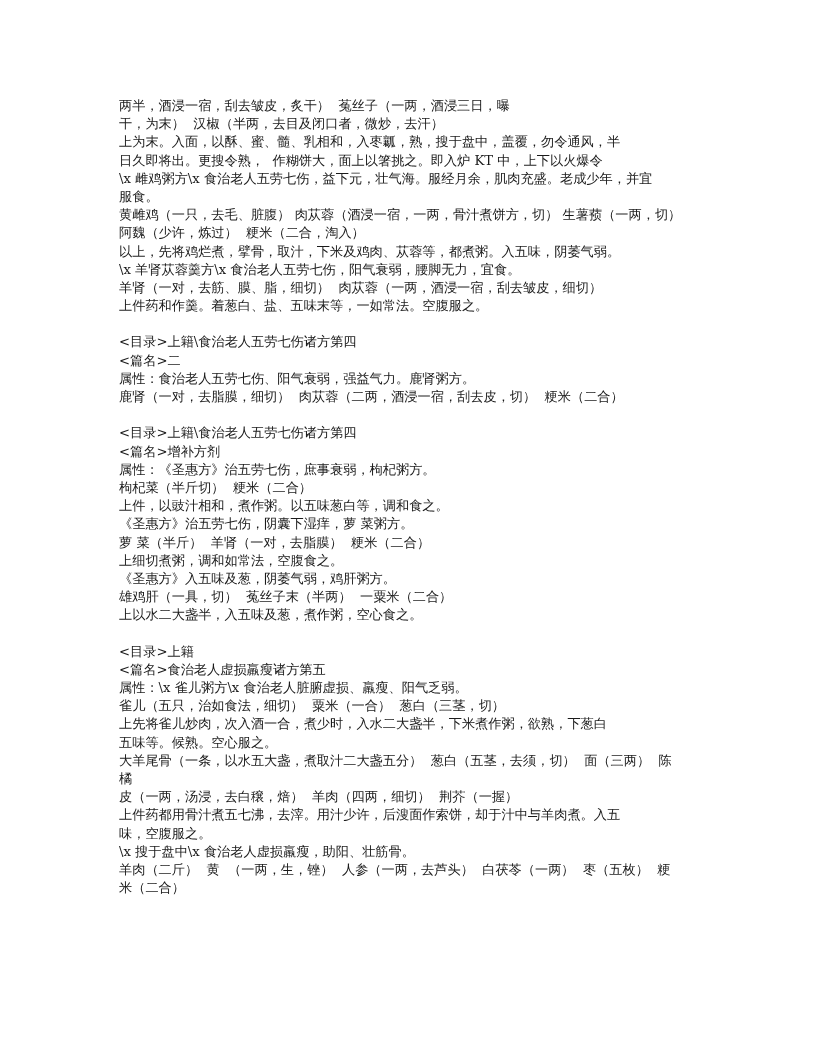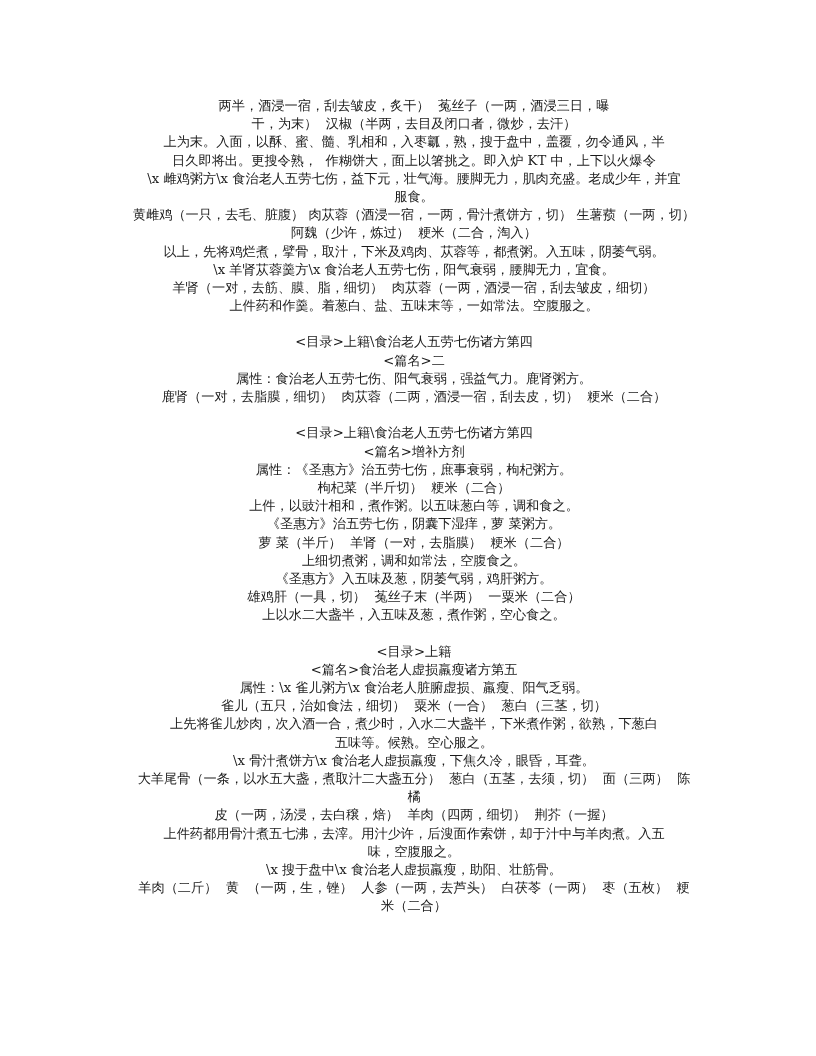--- a/index.html
+++ b/index.html
@@ -20,36 +20,35 @@
       width: 590px;
       font-family: "DejaVu Serif", "Liberation Serif", serif;
       font-size: 13.2px;
       line-height: 18.2px;
       color: #1a1a1a;
     }
     .line {
       display: block;
       white-space: pre;
       height: 18.2px;
-      text-align: center;
     }
     .blank {
       display: block;
       height: 18.2px;
     }
   </style>
 </head>
 <body>
 
 <div class="page">
   <span class="line">两半，酒浸一宿，刮去皱皮，炙干）  菟丝子（一两，酒浸三日，曝</span>
   <span class="line">干，为末）  汉椒（半两，去目及闭口者，微炒，去汗）</span>
   <span class="line">上为末。入面，以酥、蜜、髓、乳相和，入枣瓤，熟，搜于盘中，盖覆，勿令通风，半</span>
   <span class="line">日久即将出。更搜令熟，  作糊饼大，面上以箸挑之。即入炉 KT 中，上下以火爆令</span>
-  <span class="line">\x 雌鸡粥方\x 食治老人五劳七伤，益下元，壮气海。腰脚无力，肌肉充盛。老成少年，并宜</span>
+  <span class="line">\x 雌鸡粥方\x 食治老人五劳七伤，益下元，壮气海。服经月余，肌肉充盛。老成少年，并宜</span>
   <span class="line">服食。</span>
   <span class="line">黄雌鸡（一只，去毛、脏腹） 肉苁蓉（酒浸一宿，一两，骨汁煮饼方，切） 生薯蓣（一两，切）</span>
   <span class="line">阿魏（少许，炼过）  粳米（二合，淘入）</span>
   <span class="line">以上，先将鸡烂煮，擘骨，取汁，下米及鸡肉、苁蓉等，都煮粥。入五味，阴萎气弱。</span>
   <span class="line">\x 羊肾苁蓉羹方\x 食治老人五劳七伤，阳气衰弱，腰脚无力，宜食。</span>
   <span class="line">羊肾（一对，去筋、膜、脂，细切）  肉苁蓉（一两，酒浸一宿，刮去皱皮，细切）</span>
   <span class="line">上件药和作羹。着葱白、盐、五味末等，一如常法。空腹服之。</span>
   <span class="blank"></span>
   <span class="line">&lt;目录&gt;上籍\食治老人五劳七伤诸方第四</span>
   <span class="line">&lt;篇名&gt;二</span>
@@ -67,21 +66,20 @@
   <span class="line">《圣惠方》入五味及葱，阴萎气弱，鸡肝粥方。</span>
   <span class="line">雄鸡肝（一具，切）  菟丝子末（半两）  一粟米（二合）</span>
   <span class="line">上以水二大盏半，入五味及葱，煮作粥，空心食之。</span>
   <span class="blank"></span>
   <span class="line">&lt;目录&gt;上籍</span>
   <span class="line">&lt;篇名&gt;食治老人虚损羸瘦诸方第五</span>
   <span class="line">属性：\x 雀儿粥方\x 食治老人脏腑虚损、羸瘦、阳气乏弱。</span>
   <span class="line">雀儿（五只，治如食法，细切）  粟米（一合）  葱白（三茎，切）</span>
   <span class="line">上先将雀儿炒肉，次入酒一合，煮少时，入水二大盏半，下米煮作粥，欲熟，下葱白</span>
   <span class="line">五味等。候熟。空心服之。</span>
-  <span class="line">\x 骨汁煮饼方\x 食治老人虚损羸瘦，下焦久冷，眼昏，耳聋。</span>
   <span class="line">大羊尾骨（一条，以水五大盏，煮取汁二大盏五分）  葱白（五茎，去须，切）  面（三两）  陈</span>
   <span class="line">橘</span>
   <span class="line">皮（一两，汤浸，去白穣，焙）  羊肉（四两，细切）  荆芥（一握）</span>
   <span class="line">上件药都用骨汁煮五七沸，去滓。用汁少许，后溲面作索饼，却于汁中与羊肉煮。入五</span>
   <span class="line">味，空腹服之。</span>
   <span class="line">\x 搜于盘中\x 食治老人虚损羸瘦，助阳、壮筋骨。</span>
   <span class="line">羊肉（二斤）  黄  （一两，生，锉）  人参（一两，去芦头）  白茯苓（一两）  枣（五枚）  粳</span>
   <span class="line">米（二合）</span>
 </div>
 

